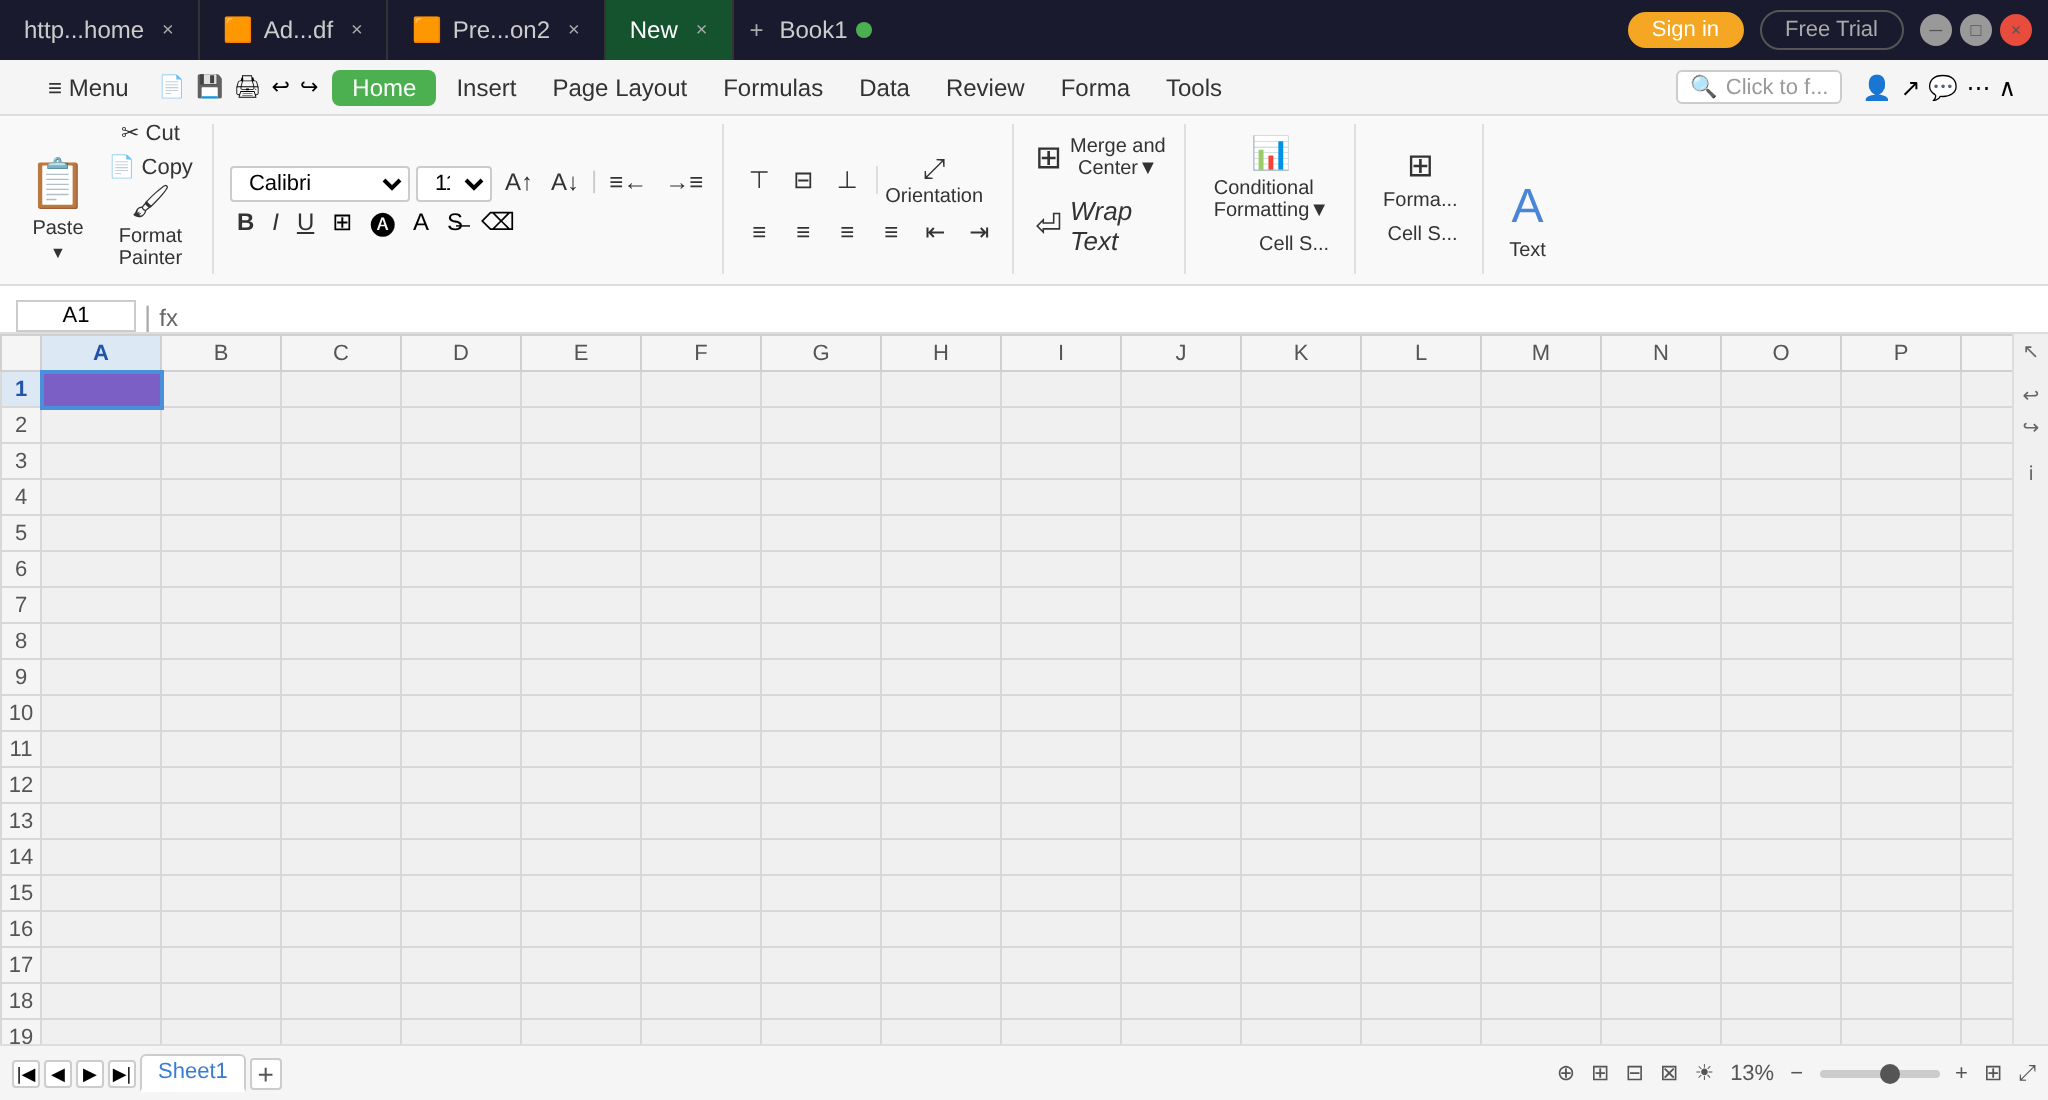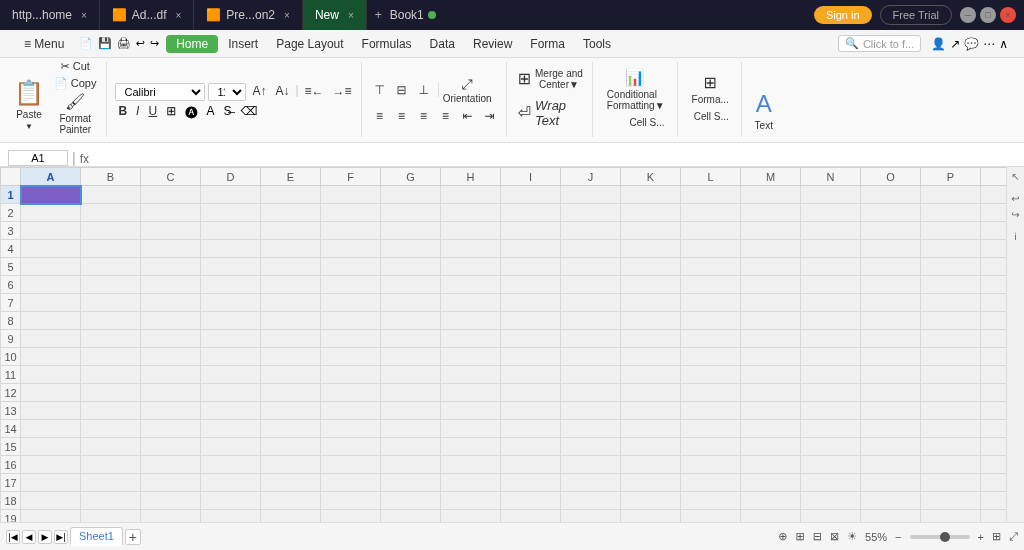--- a/index.html
+++ b/index.html
@@ -1061,21 +1061,21 @@
     <div class="nav-btn">▶|</div>
     <div class="sheet-tab active">Sheet1</div>
     <div class="add-sheet">+</div>
   </div>
   <div class="status-bar">
     <span style="cursor:pointer; font-size:11px;">⊕</span>
     <span style="cursor:pointer; font-size:11px;">⊞</span>
     <span style="cursor:pointer; font-size:11px;">⊟</span>
     <span style="cursor:pointer; font-size:11px;">⊠</span>
     <span style="cursor:pointer; font-size:11px;">☀</span>
-    <span>55%</span>
+    <span>13%</span>
     <span style="cursor:pointer;">−</span>
     <div class="zoom-slider">
       <div class="zoom-thumb"></div>
     </div>
     <span style="cursor:pointer;">+</span>
     <span style="cursor:pointer; font-size:11px;">⊞</span>
     <span style="cursor:pointer; font-size:11px;">⤢</span>
   </div>
 </div>
 

